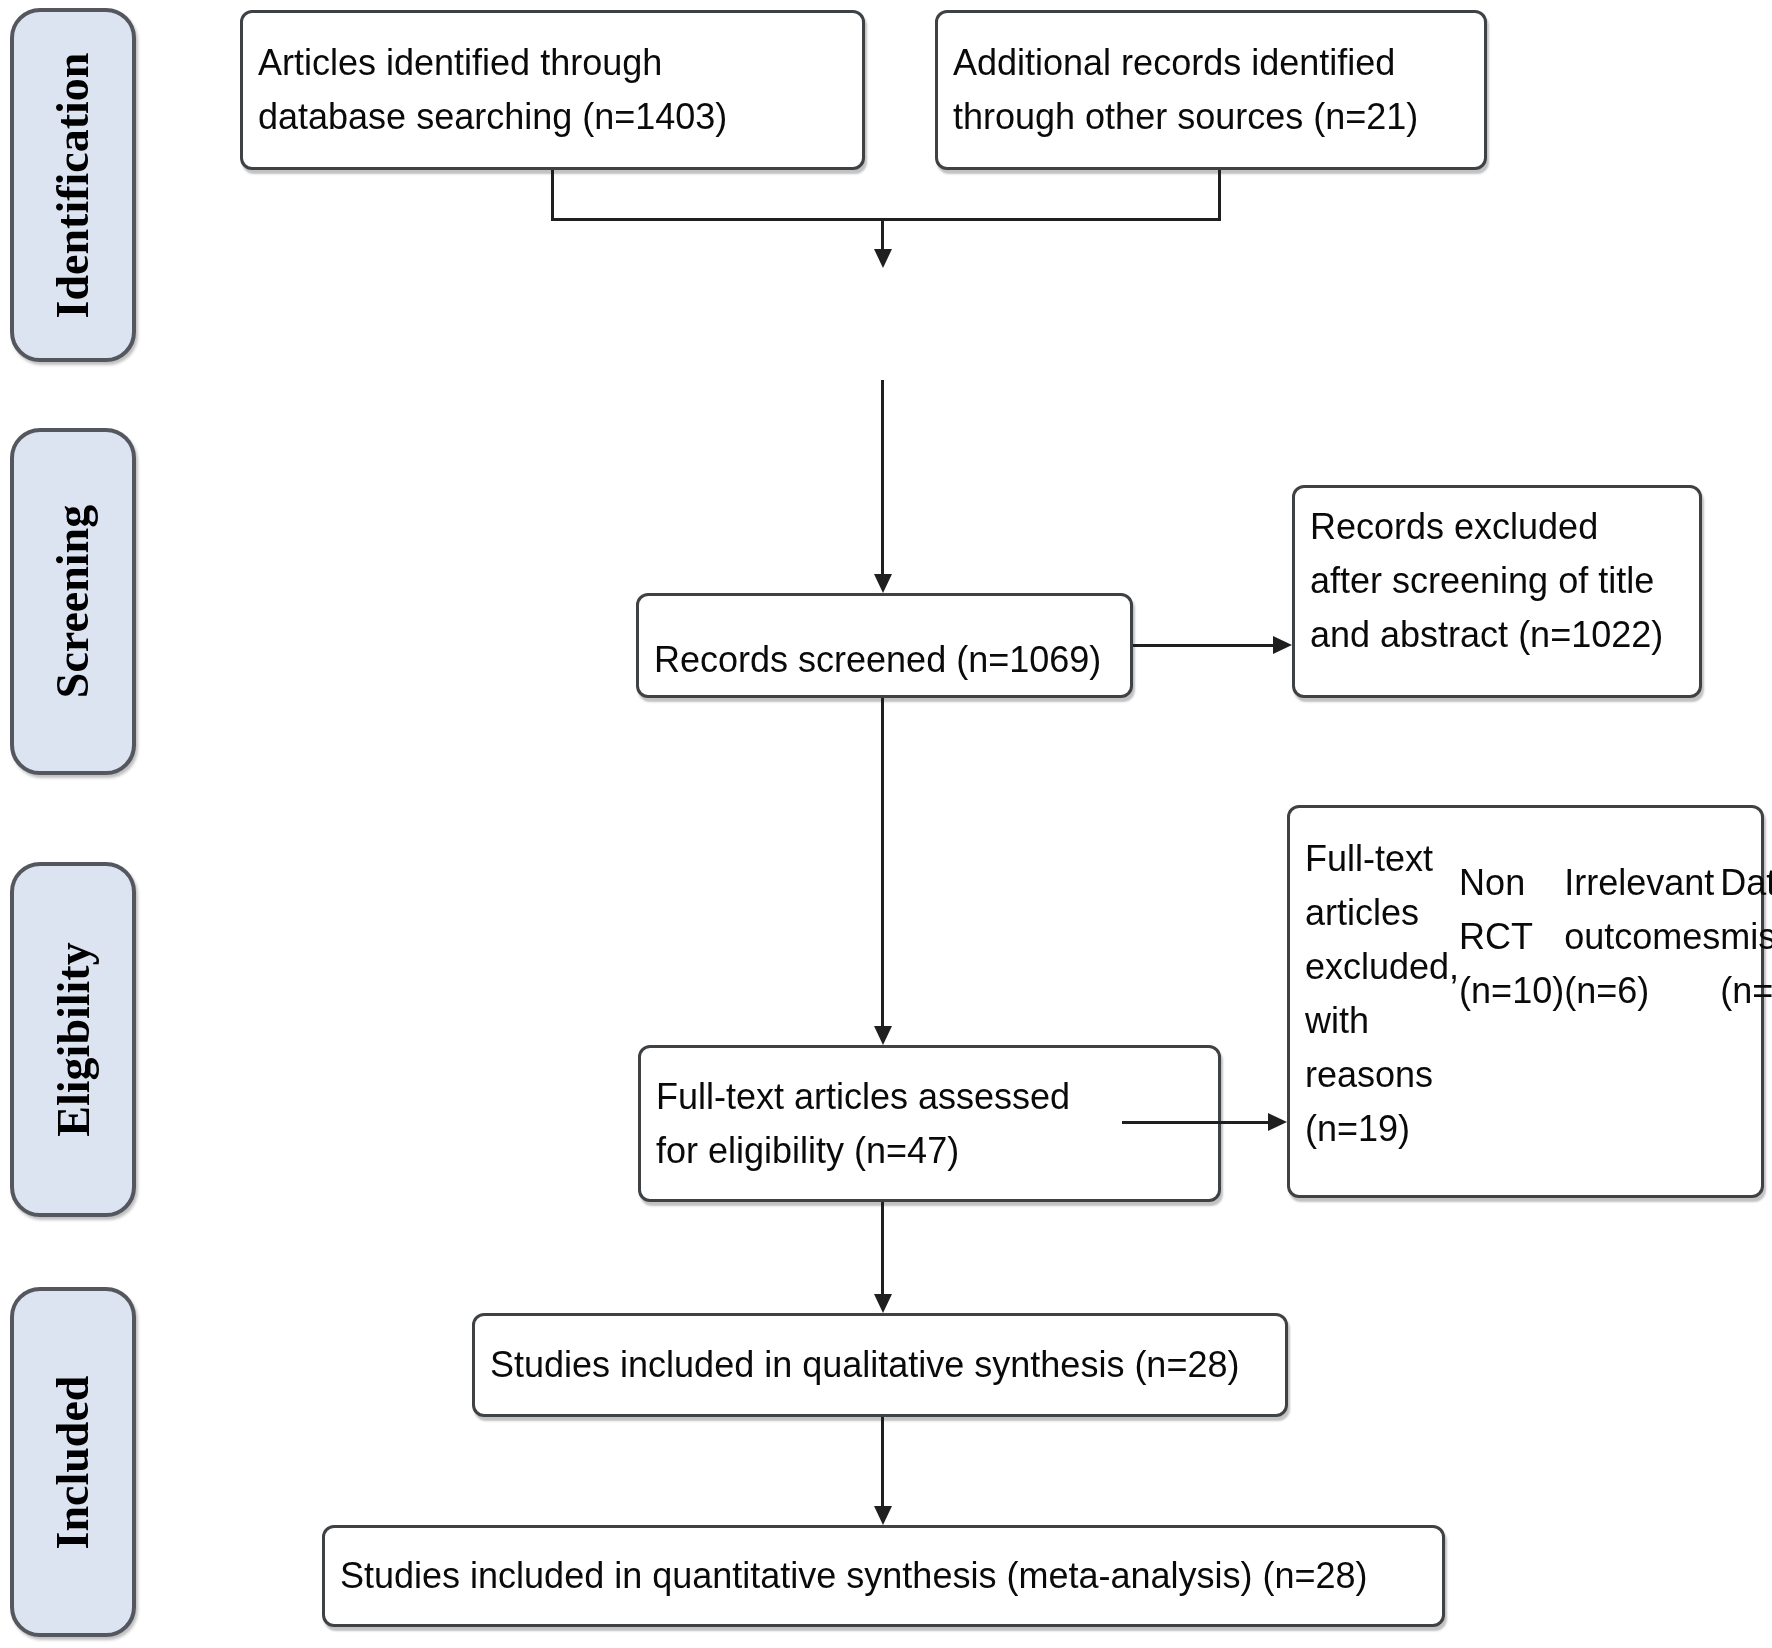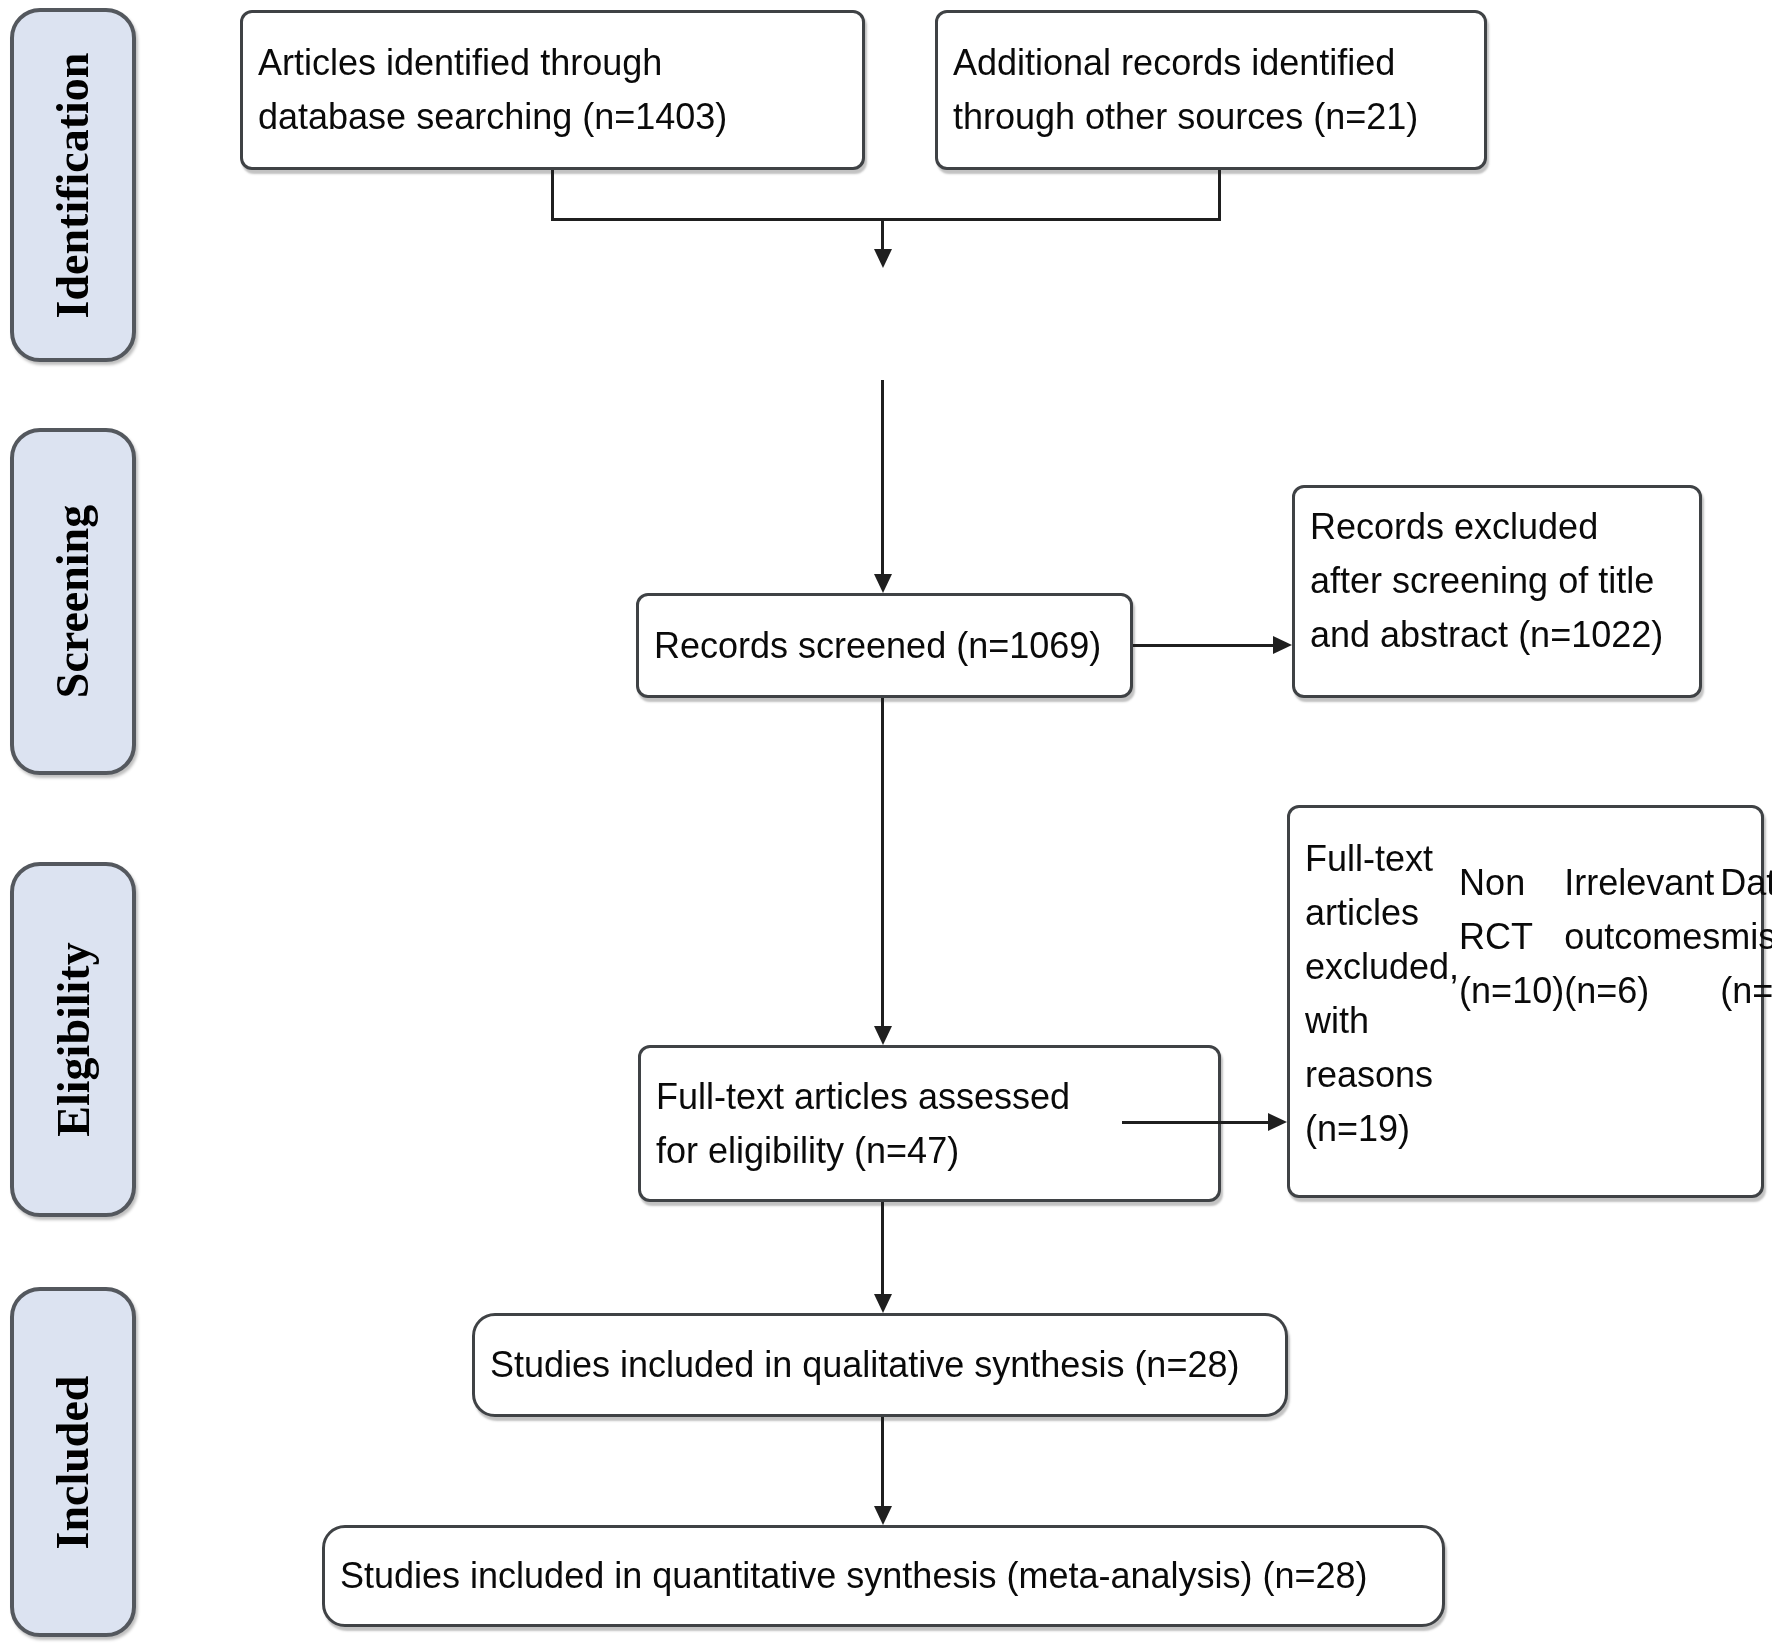--- a/index.html
+++ b/index.html
@@ -38,21 +38,21 @@
     border-radius:12px;
     box-sizing:border-box;
     display:flex;align-items:center;
     padding:8px 18px 8px 15px;
     font-size:36px;
     line-height:54px;
     white-space:pre-line;
     box-shadow:2px 4px 2px rgba(120,120,120,0.45);
   }
   .fbox.top-align{align-items:flex-start;padding-top:12px;}
-  .fbox.nowrap{white-space:nowrap;border-radius:23px;}
+  .fbox.nowrap{white-space:nowrap;}
   .fbox.reasons{
     flex-direction:row;
     align-items:flex-start;
     justify-content:flex-start;
     padding-top:24px;
   }
   .fbox.reasons .reason{margin-top:24px;}
   
   .vline,.hline{position:absolute;background:var(--connector,#1f1f1f);}
   .vline{width:3px;}
@@ -100,21 +100,21 @@
   <div class="vline" style="left:551px;top:170px;height:51px;"></div>
   <div class="vline" style="left:1218px;top:170px;height:51px;"></div>
   <div class="hline" style="left:551px;top:218px;width:670px;"></div>
   <div class="vline" style="left:881px;top:220px;height:31px;"></div>
   <div class="arrow-down" style="left:874px;top:249px;"></div>
 
 
   <div class="vline" style="left:881px;top:380px;height:196px;"></div>
   <div class="arrow-down" style="left:874px;top:574px;"></div>
 
-  <div class="fbox" style="left:636px;top:593px;width:497px;height:105px;">
+  <div class="fbox" style="left:636px;top:593px;width:497px;height:105px;align-items:flex-end;">
     <span>Records screened (n=1069)</span>
   </div>
 
   <div class="hline" style="left:1133px;top:644px;width:143px;"></div>
   <div class="arrow-right" style="left:1273px;top:636px;"></div>
 
   <div class="fbox top-align" style="left:1292px;top:485px;width:410px;height:213px;">
     <span>Records excluded
 after screening of title
 and abstract (n=1022)</span>

